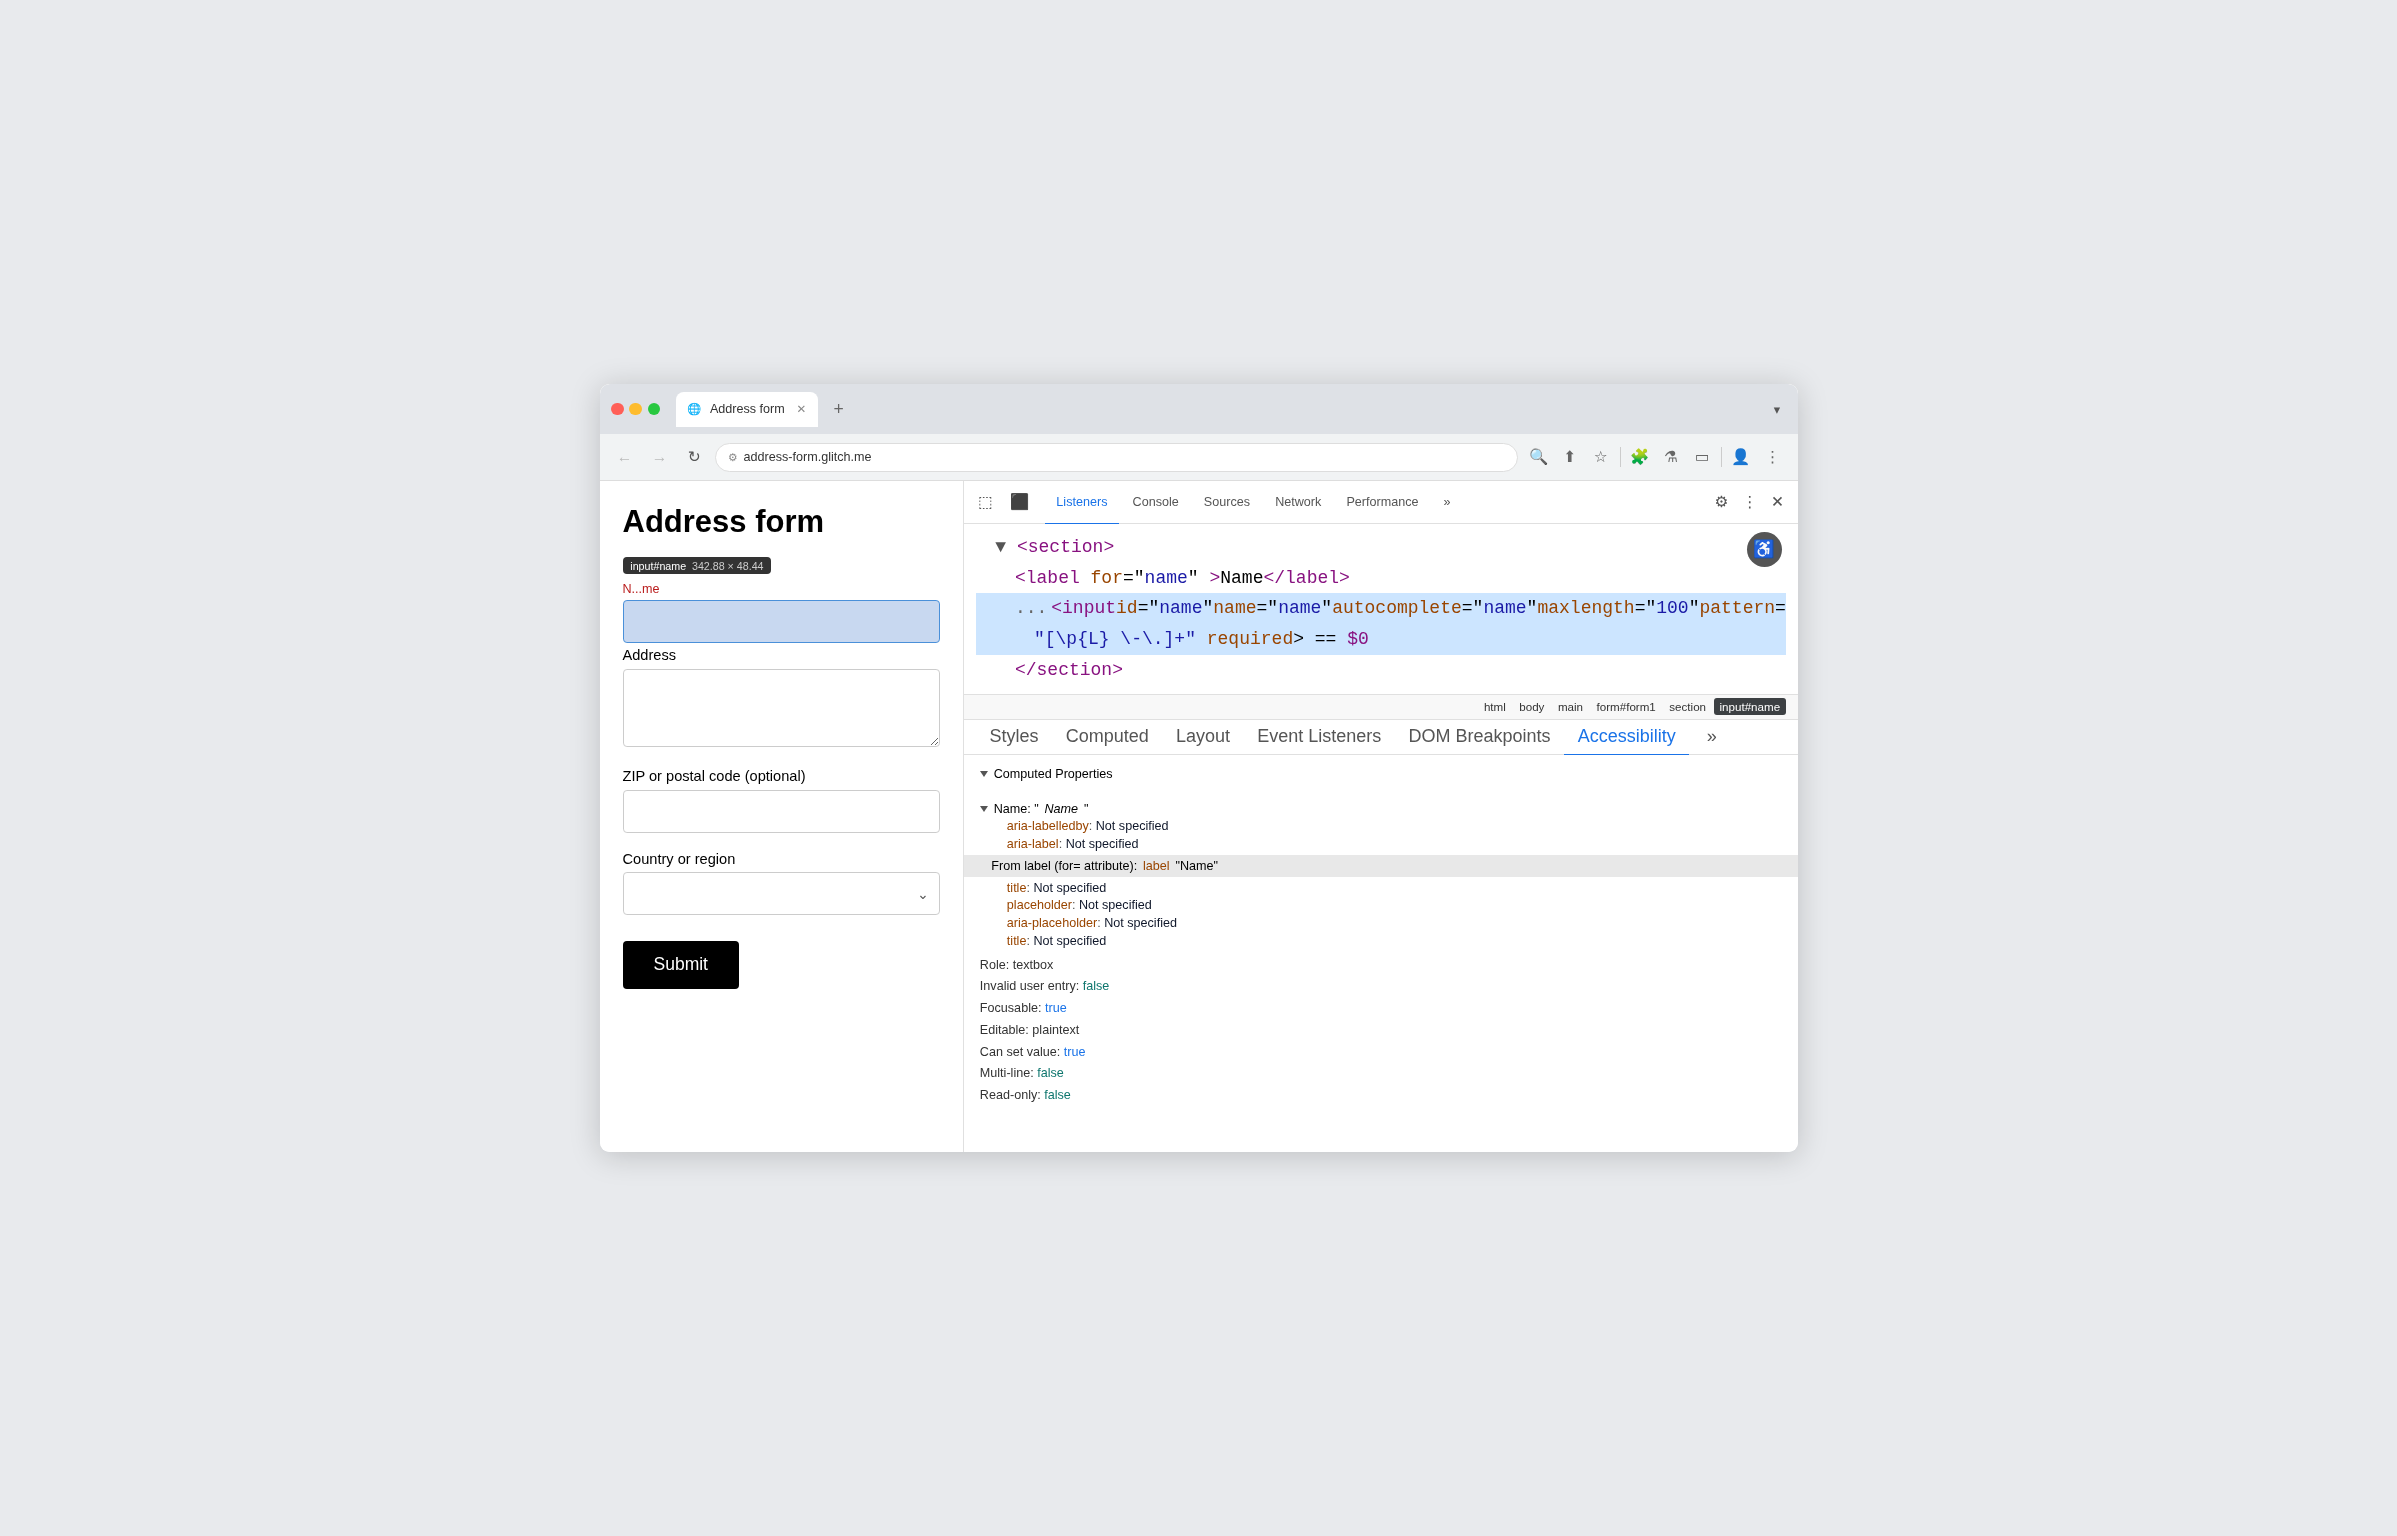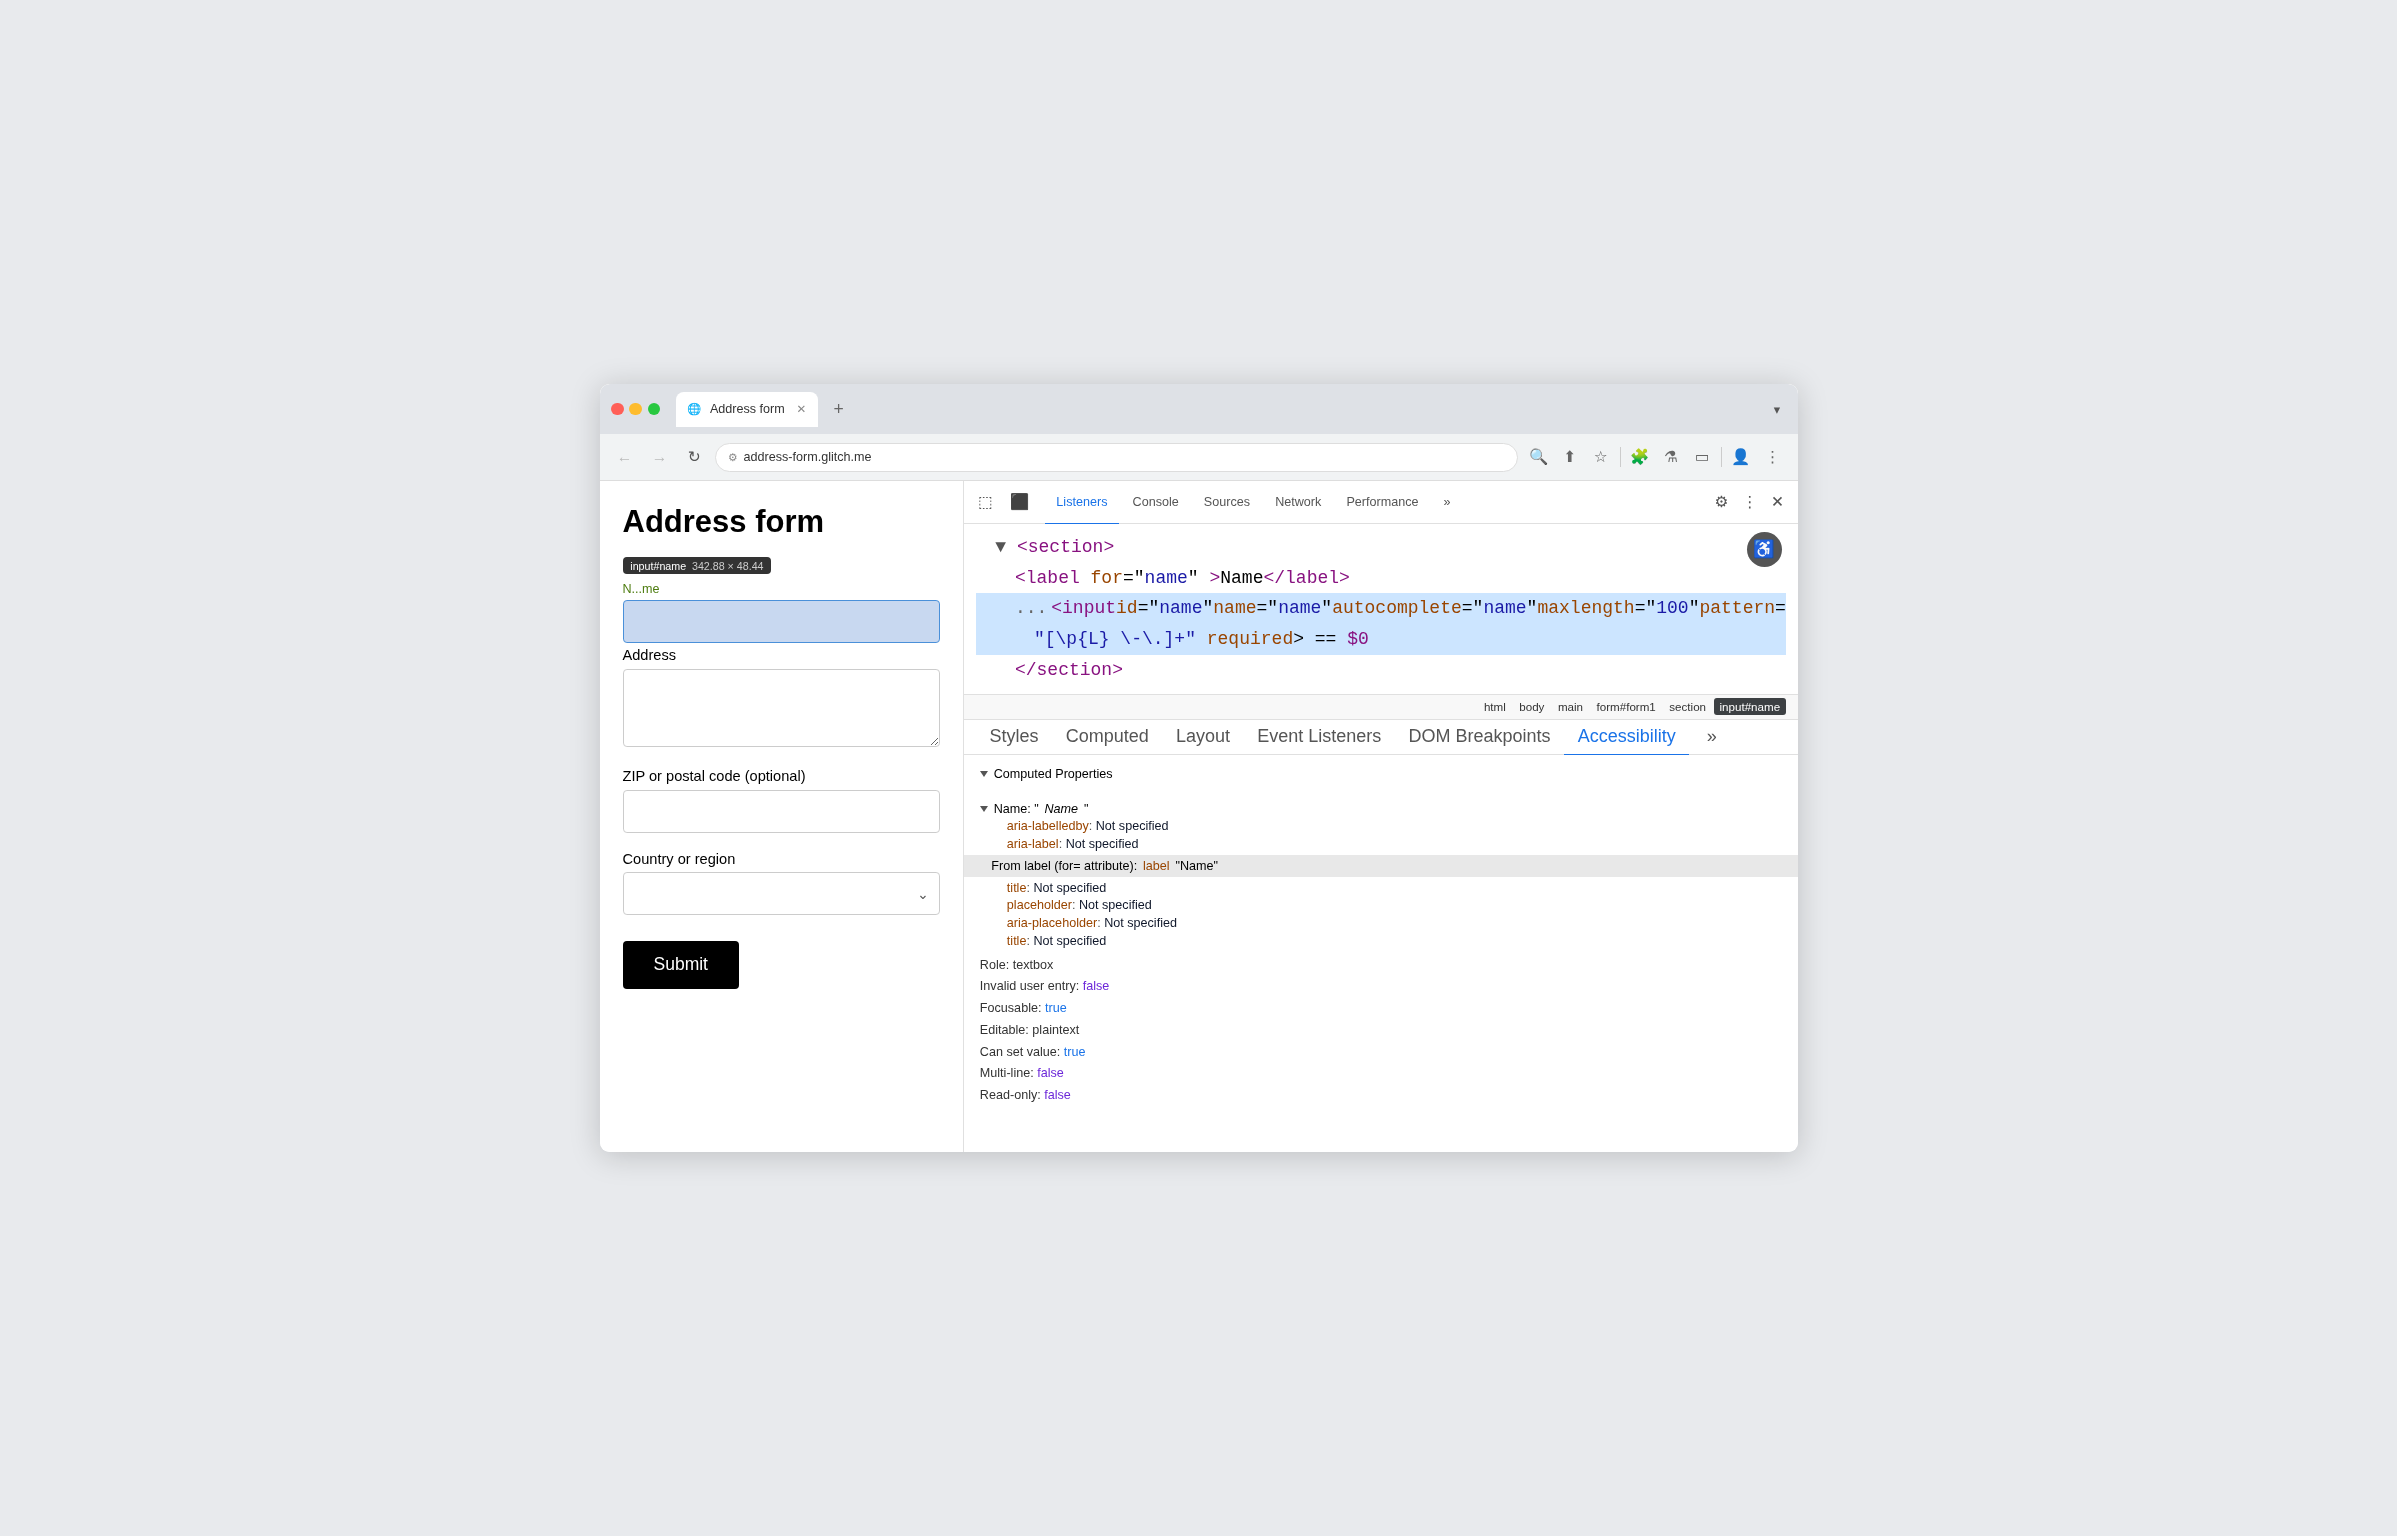--- a/index.html
+++ b/index.html
@@ -384,21 +384,21 @@
       background: #e8e8e8;
       padding: 3.9px 27px;
       margin: 1.9px -15.5px;
       display: flex;
       align-items: center;
       gap: 5.8px;
     }
     .prop-label-ref { color: #994500; }
     .prop-label-val { color: #000; }
     .prop-bool-true { color: #1a73e8; }
-    .prop-bool-false { color: #6d28d9; }
+    .prop-bool-false { color: #0f766e; }
     .prop-plain { color: #333; }
     .devtools-inner {
       position: relative;
     }
   </style>
 </head>
 <body>
 
 <div class="browser-window">
 
@@ -446,21 +446,21 @@
       <h1>Address form</h1>
       
       
       <div style="margin-bottom:3.9px; position:relative;">
         <div style="margin-bottom:3.9px;">
           <span class="input-tooltip">
             <span class="tag">input#name</span>
             <span class="dims">342.88 × 48.44</span>
           </span>
         </div>
-        <div style="color:#4d7c0f; font-size:12.6px; margin-bottom:3.9px;">N...me</div>
+        <div style="color:#b91c1c; font-size:12.6px; margin-bottom:3.9px;">N...me</div>
         <input class="name-input-highlighted" type="text" value="" style="">
       </div>
 
       
       <div class="form-group">
         <label class="form-label">Address</label>
         <textarea class="form-textarea" style=""></textarea>
       </div>
 
       

